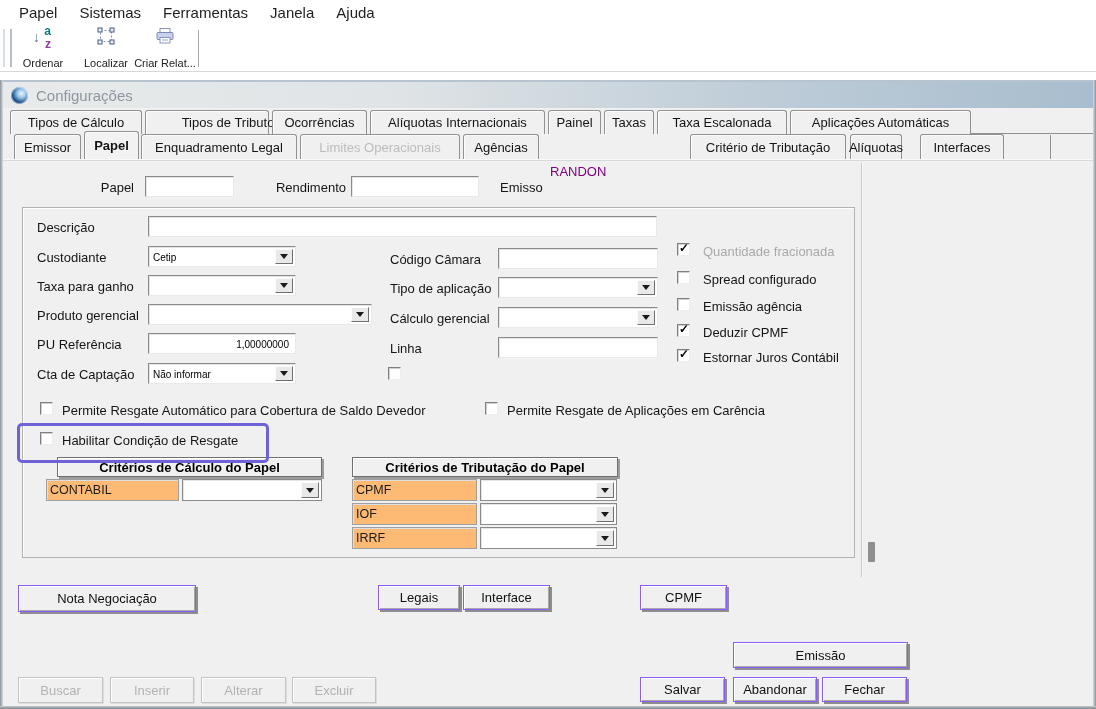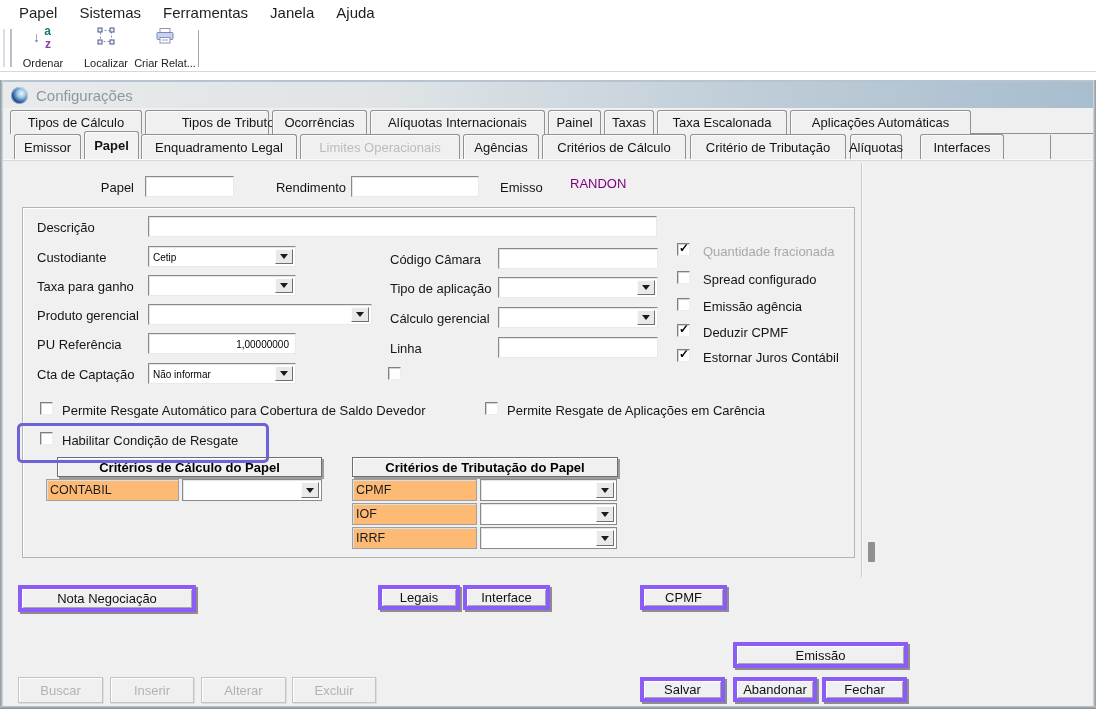--- a/index.html
+++ b/index.html
@@ -65,21 +65,21 @@
   .highlight-box{border:3px solid #6e63d6;border-radius:5px;background:transparent;z-index:4;}
   
   .grid-header{box-sizing:border-box;background:#f0f0f0;border:1px solid #6f6f6f;
     box-shadow:inset 1px 1px 0 #fff,2px 2px 0 #9c9c9c;
     font-size:13px;font-weight:bold;color:#000;display:flex;align-items:center;justify-content:center;}
   .grid-cell{box-sizing:border-box;background:#fdba74;border:1px solid #9f9f9f;
     box-shadow:inset 1px 1px 0 #dedede;font-size:12.5px;color:#1a1a1a;
     display:flex;align-items:center;padding-left:3px;white-space:nowrap;}
   .gridcombo{box-sizing:border-box;background:#fff;border:1px solid #8a8a8a;box-shadow:inset 1px 1px 0 rgba(0,0,0,.10);}
   
-  .btn{box-sizing:border-box;background:#f0f0f0;border:4px solid #8b5cf6;
+  .btn{box-sizing:border-box;background:#f0f0f0;border:1px solid #8b5cf6;
     box-shadow:inset 1px 1px 0 #fff,inset -1px -1px 0 #a8a8a8,2px 2px 0 #8d8d8d;
     display:flex;align-items:center;justify-content:center;font-size:13px;color:#111;cursor:default;white-space:nowrap;}
   .btn.disabled{color:#b2b2b2;border:1px solid #c3c3c3;box-shadow:inset 1px 1px 0 #fff,1px 1px 0 #dedede;}
   .marker{background:#8f8f8f;border-radius:1px;}
   .divider-v{width:1px;background:#c9c9c9;box-shadow:1px 0 0 #fafafa;}
 </style>
 </head>
 <body>
 
 <div class="abs menubar">
@@ -174,23 +174,20 @@
     </div>
   <div class="abs tab" style="left:141px;top:54px;width:156px;height:25px;">
       <span>Enquadramento Legal</span>
     </div>
   <div class="abs tab disabled" style="left:300px;top:54px;width:160px;height:25px;">
       <span>Limites Operacionais</span>
     </div>
   <div class="abs tab" style="left:463px;top:54px;width:76px;height:25px;">
       <span>Agências</span>
     </div>
-  <div class="abs tab" style="left:542px;top:54px;width:144px;height:25px;">
-      <span>Critérios de Cálculo</span>
-    </div>
   <div class="abs tab" style="left:690px;top:54px;width:156px;height:25px;">
       <span>Critério de Tributação</span>
     </div>
   <div class="abs tab" style="left:850px;top:54px;width:52px;height:25px;">
       <span>Alíquotas</span>
     </div>
   <div class="abs tab" style="left:920px;top:54px;width:84px;height:25px;">
       <span>Interfaces</span>
     </div>
   <div class="abs vline" style="left:1050px;top:55px;height:24px;"></div>
@@ -200,21 +197,21 @@
   <div class="abs inputbox" style="left:145px;top:96px;width:89px;height:21px;">
       <span class="val"></span>
     </div>
 
   <div class="abs lbl right" style="left:252px;top:100px;width:94px;">Rendimento</div>
   <div class="abs inputbox" style="left:351px;top:96px;width:128px;height:21px;">
       <span class="val"></span>
     </div>
 
   <div class="abs lbl" style="left:500px;top:100px;">Emisso</div>
-  <div class="abs lbl" style="left:550px;top:96px;color:#800080;margin-left:20px;">RANDON</div>
+  <div class="abs lbl" style="left:550px;top:84px;color:#800080;">RANDON</div>
 
   <div class="abs groupbox" style="left:22px;top:127px;width:831px;height:349px;"></div>
 
   <div class="abs lbl" style="left:37px;top:140px;">Descrição</div>
   <div class="abs inputbox" style="left:148px;top:136px;width:509px;height:21px;">
       <span class="val"></span>
     </div>
 
   <div class="abs lbl" style="left:37px;top:170px;">Custodiante</div>
   <div class="abs combo" style="left:148px;top:166px;width:148px;height:21px;">

